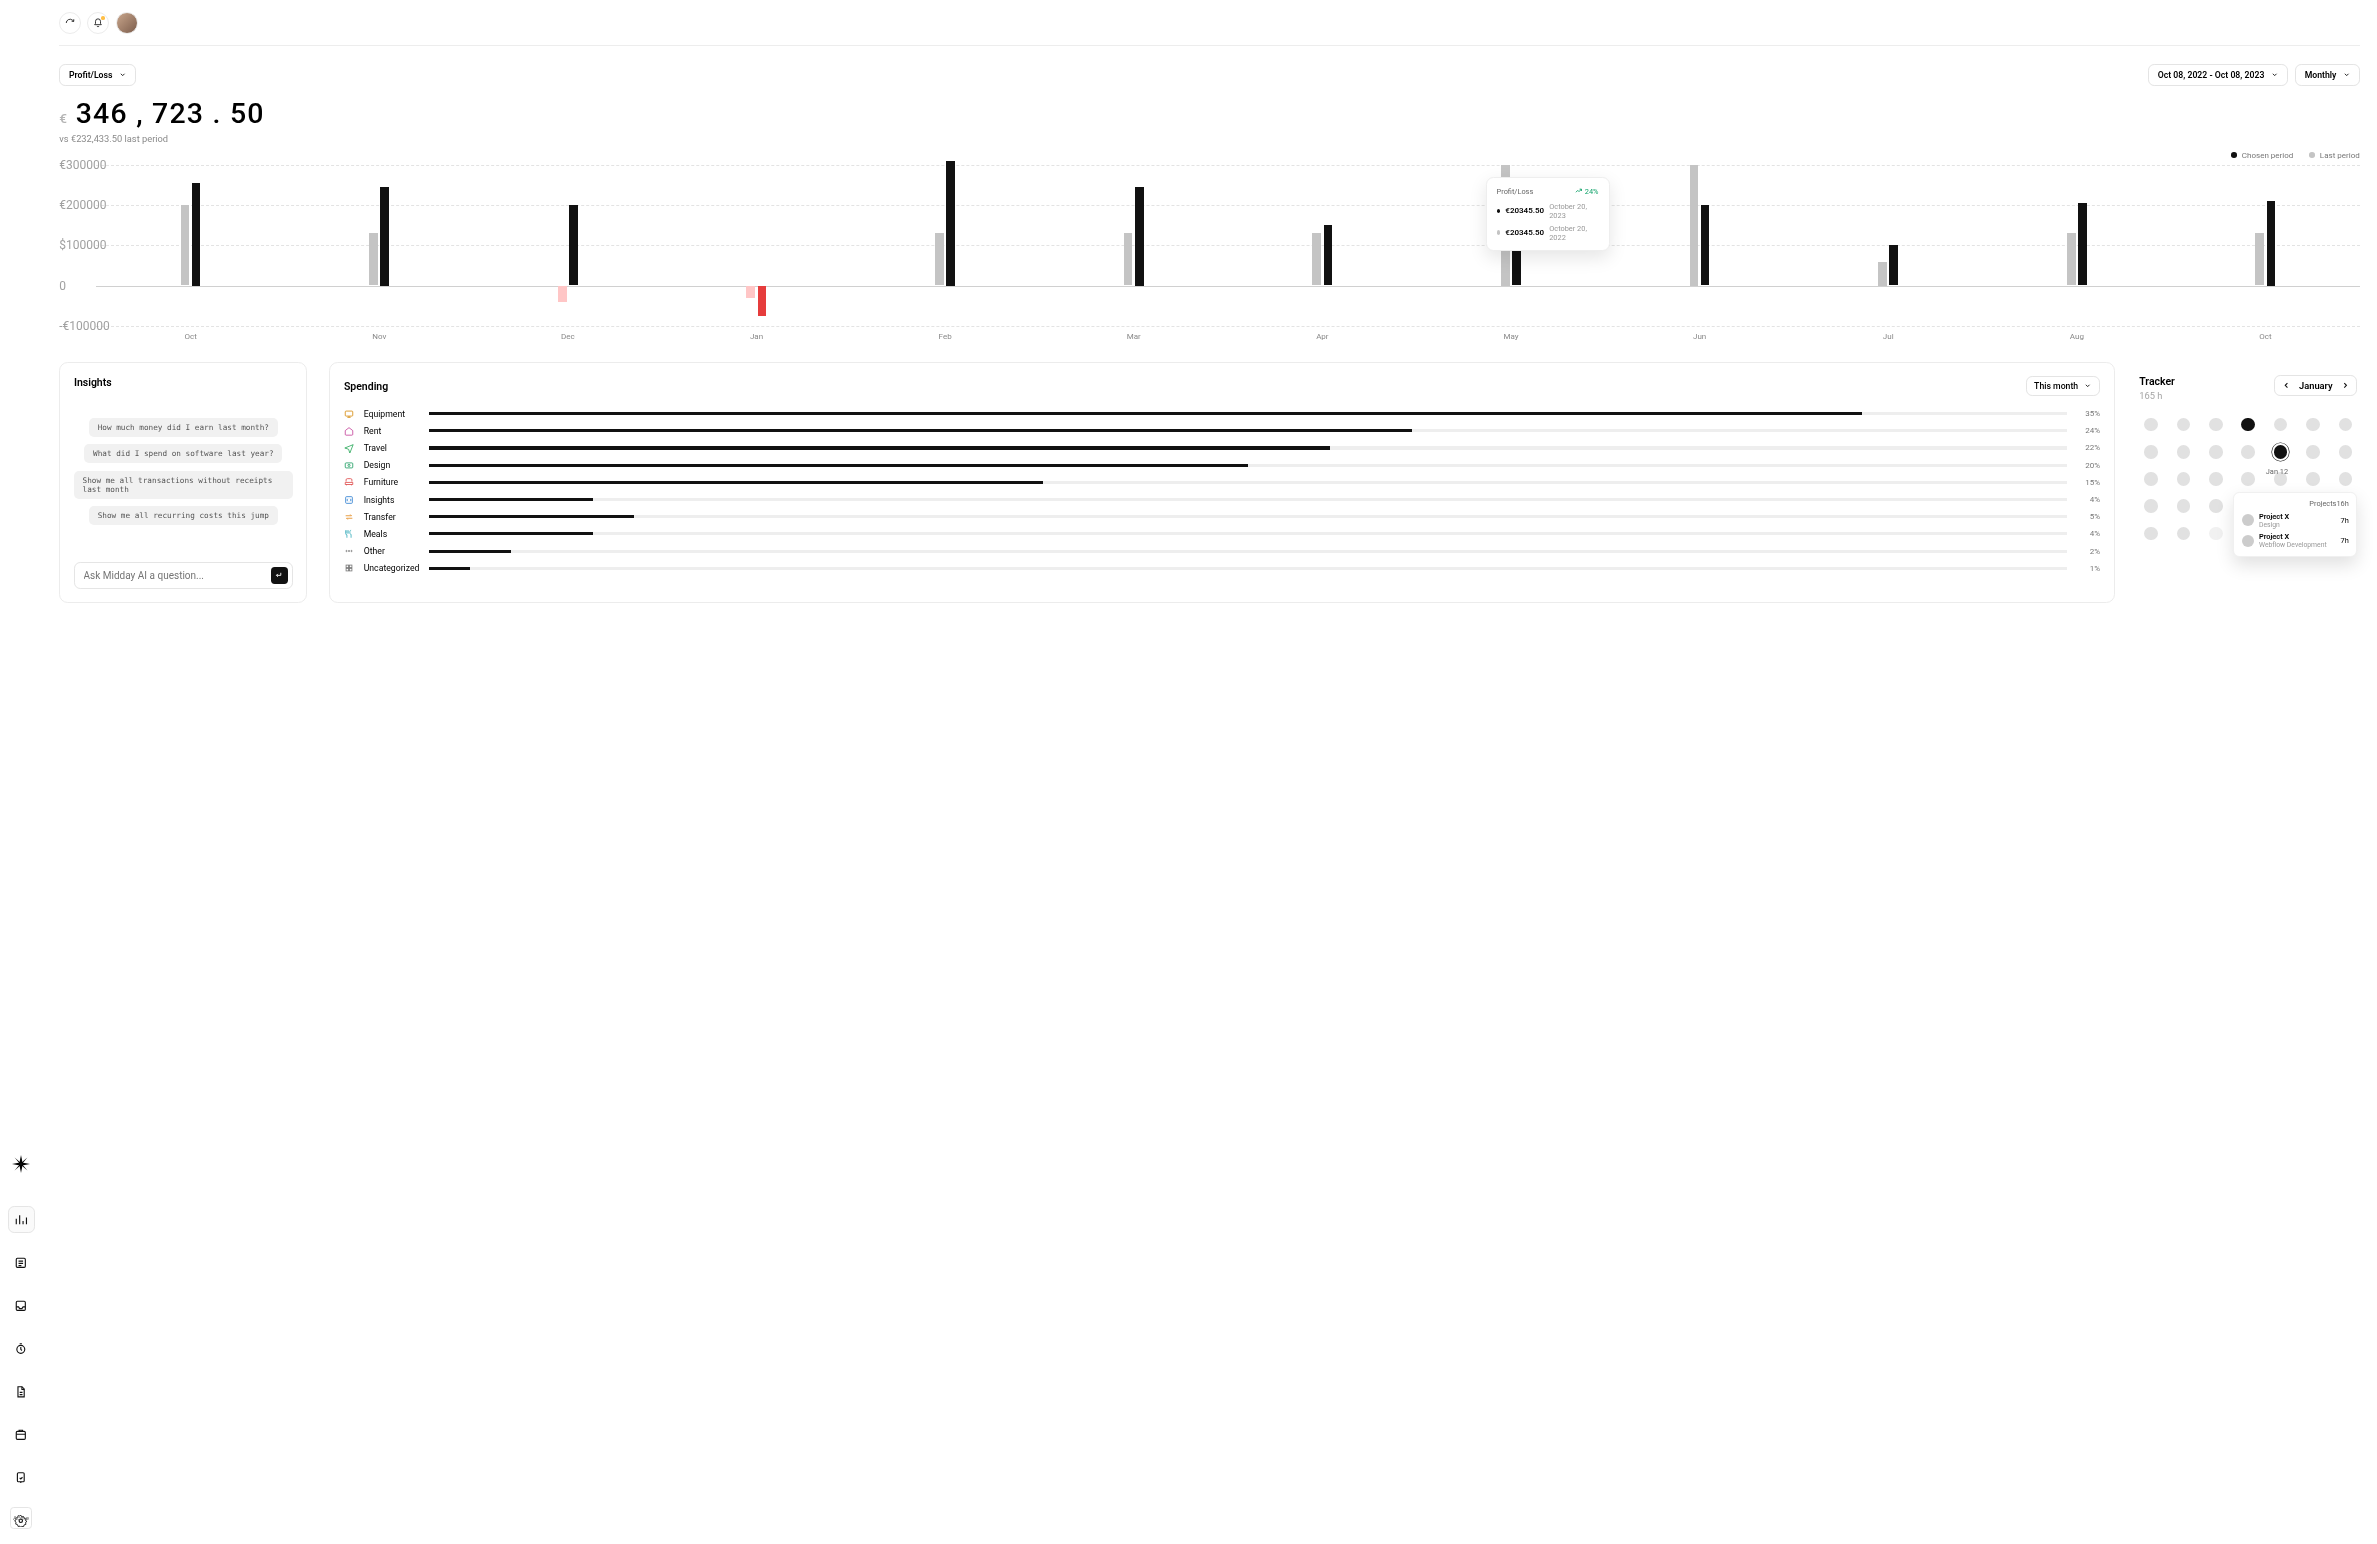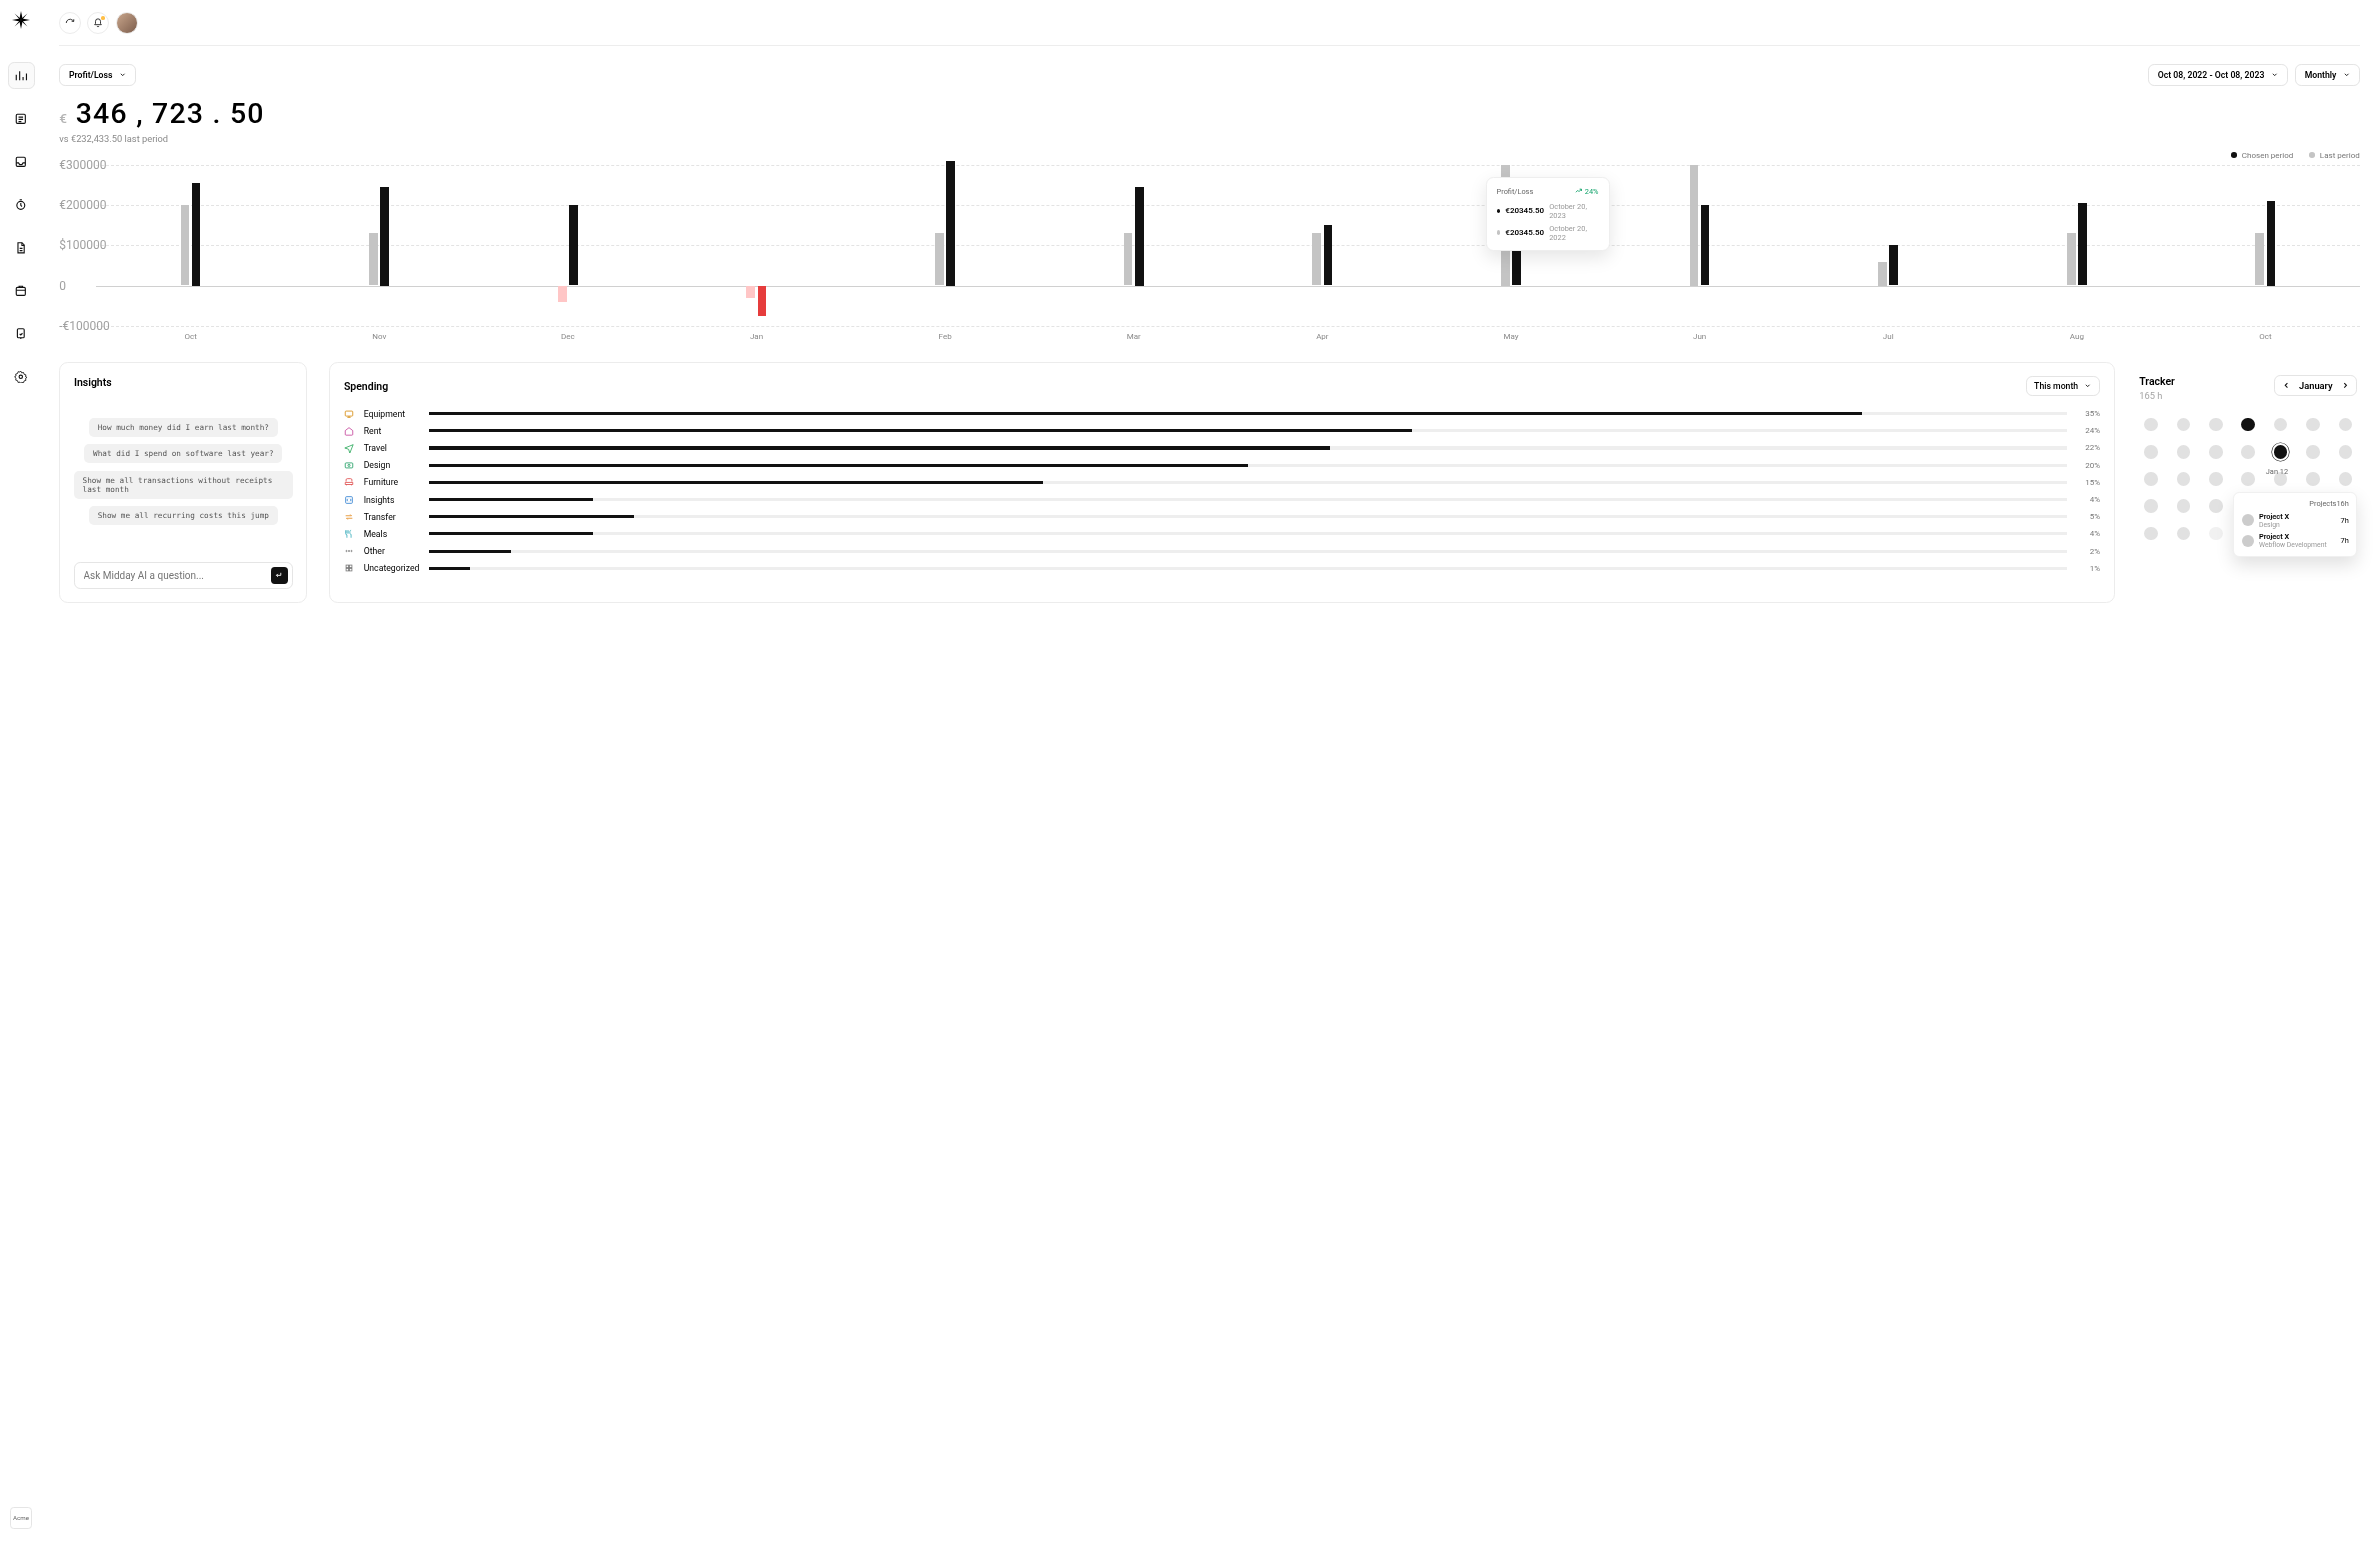--- a/index.html
+++ b/index.html
@@ -18,20 +18,21 @@
   min-height: 100vh;
 }
 .sidebar {
   width: 42px;
   padding: 10px 7.4px;
   display: flex;
   flex-direction: column;
   align-items: center;
   gap: 16px;
   position: relative;
+  justify-content: flex-end;
 }
 .logo {
   width: 20px;
   height: 20px;
   margin-bottom: 16px;
 }
 .nav-item {
   width: 27px;
   height: 27px;
   display: flex;

